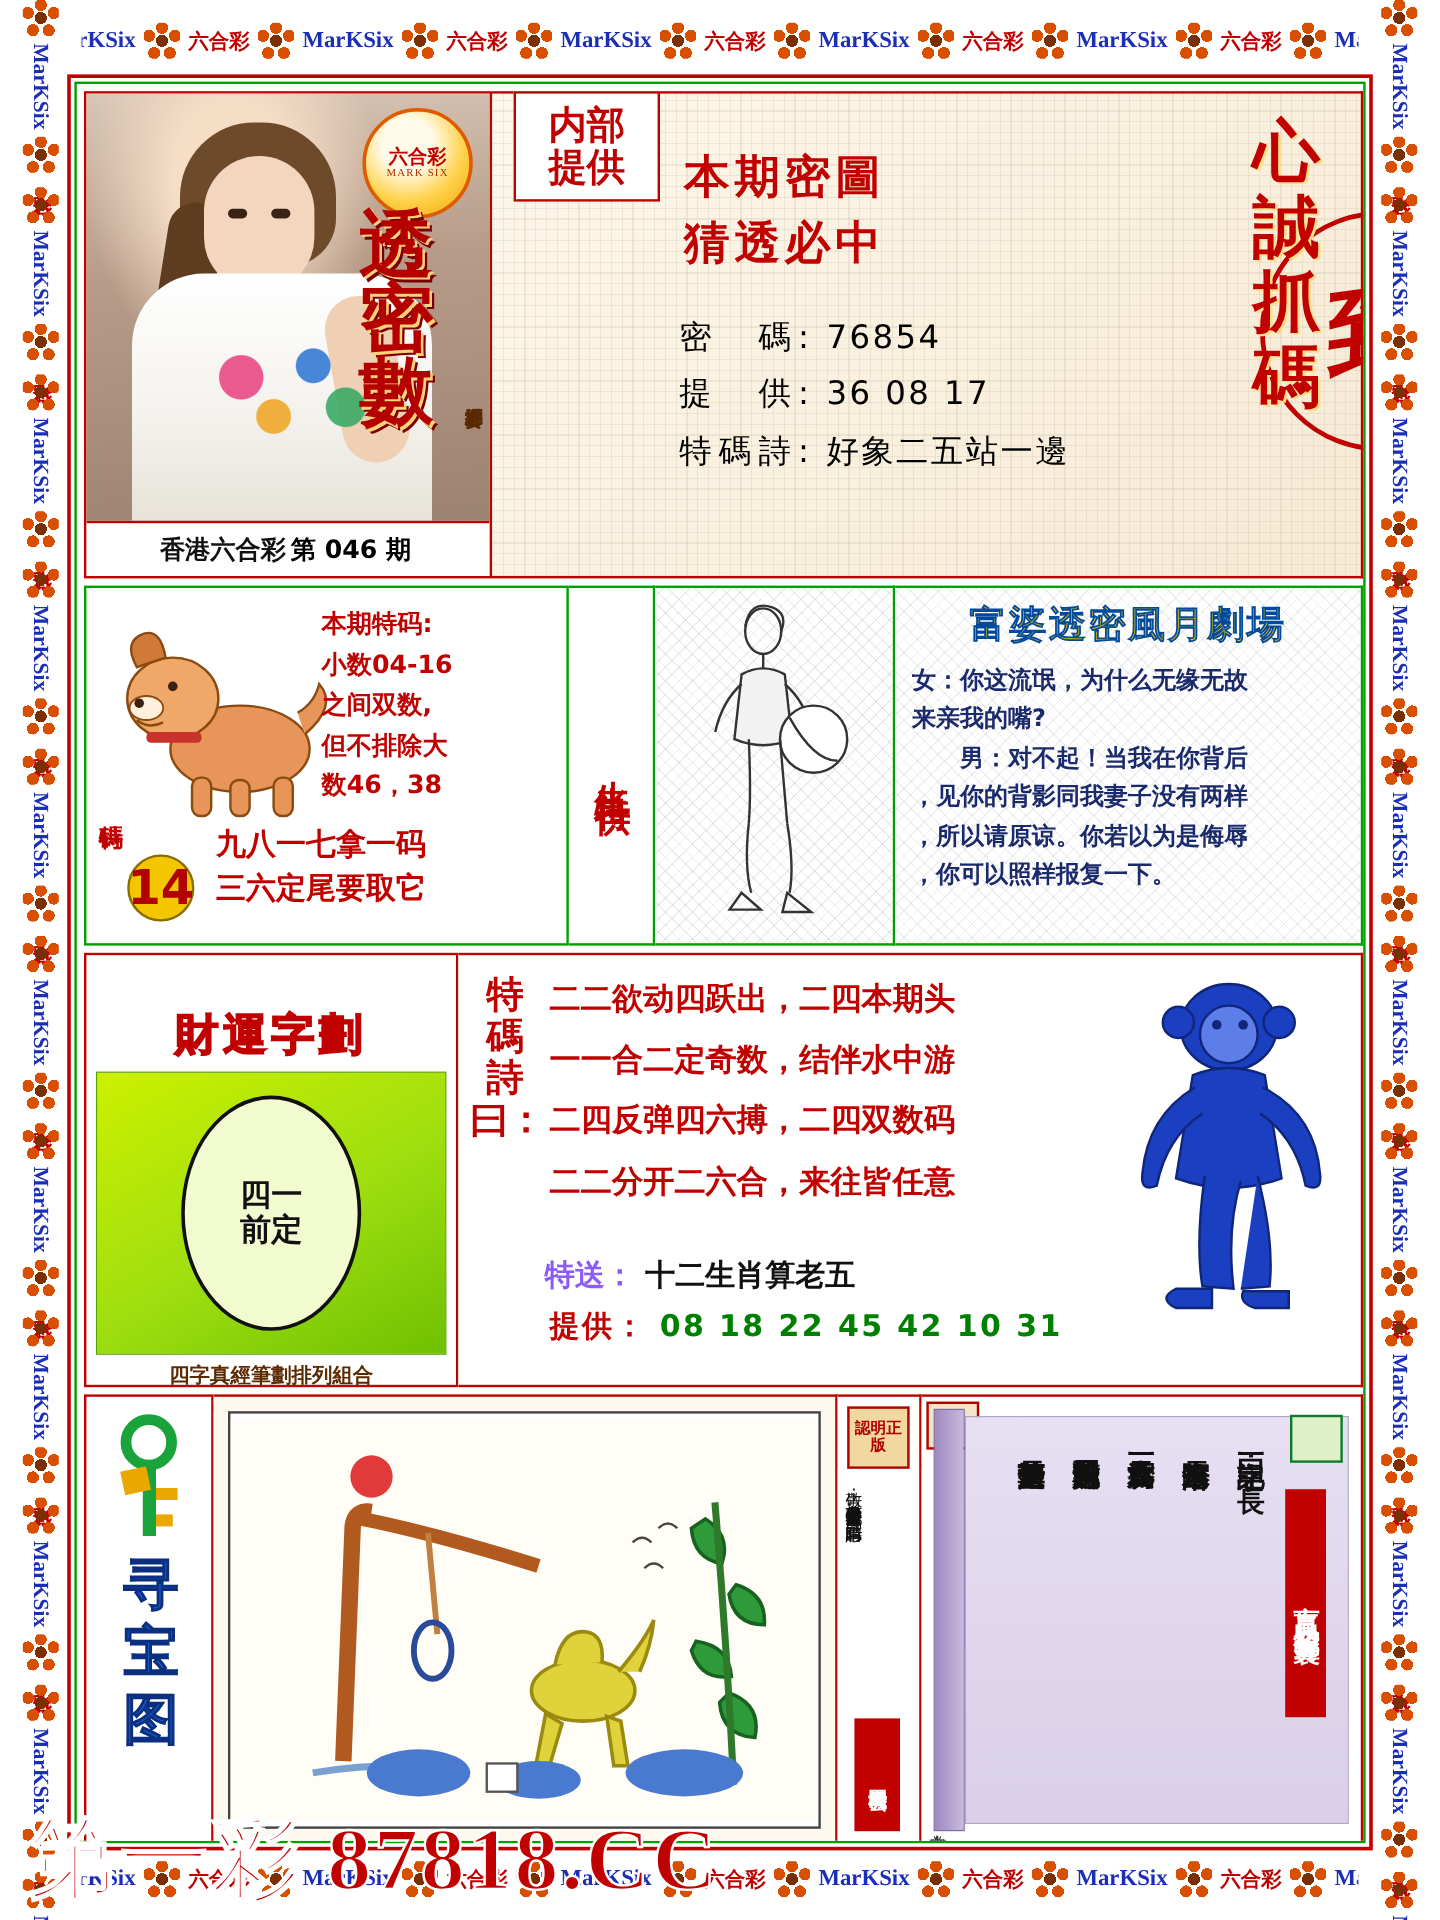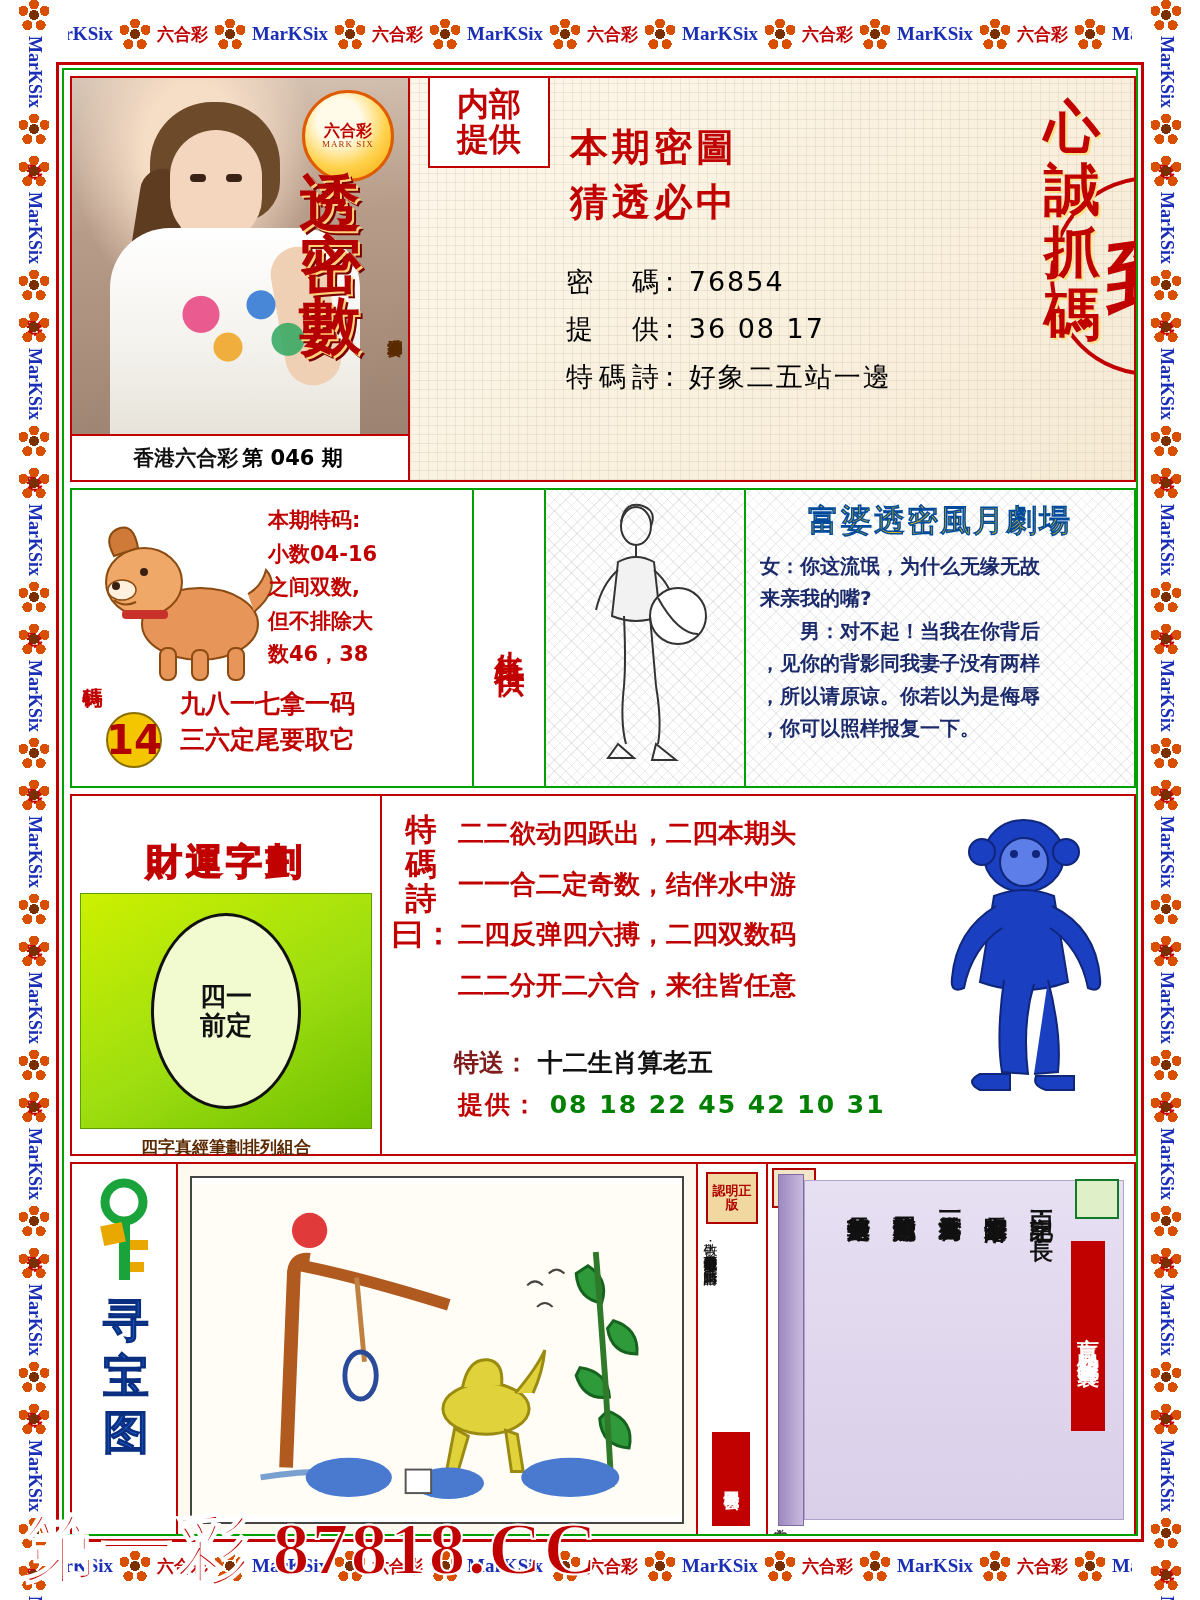--- a/index.html
+++ b/index.html
@@ -289,21 +289,21 @@
     position:absolute; left:10px; top:16px; width:58px;
     font-size:31px; font-weight:bold; color:#c10000; line-height:1.12; text-align:center;
   }
   .poem-lines {
     position:absolute; left:76px; top:12px; width:610px;
     font-size:26px; color:#c10000; font-weight:bold; line-height:1.95;
   }
   .poem-extra {
     position:absolute; left:72px; top:250px; font-size:25px; font-weight:bold; color:#111;
   }
-  .poem-extra .red { color:#7f1d1d; }
+  .poem-extra .red { color:#8b5cf6; }
   .poem-nums {
     position:absolute; left:76px; top:292px; font-size:25px; font-weight:bold; color:#008000;
     letter-spacing:2px;
   }
   .poem-nums .lbl { color:#c10000; }
   .monkey {
     position:absolute; right:6px; top:8px; width:216px; height:300px;
   }
   
   .award {

